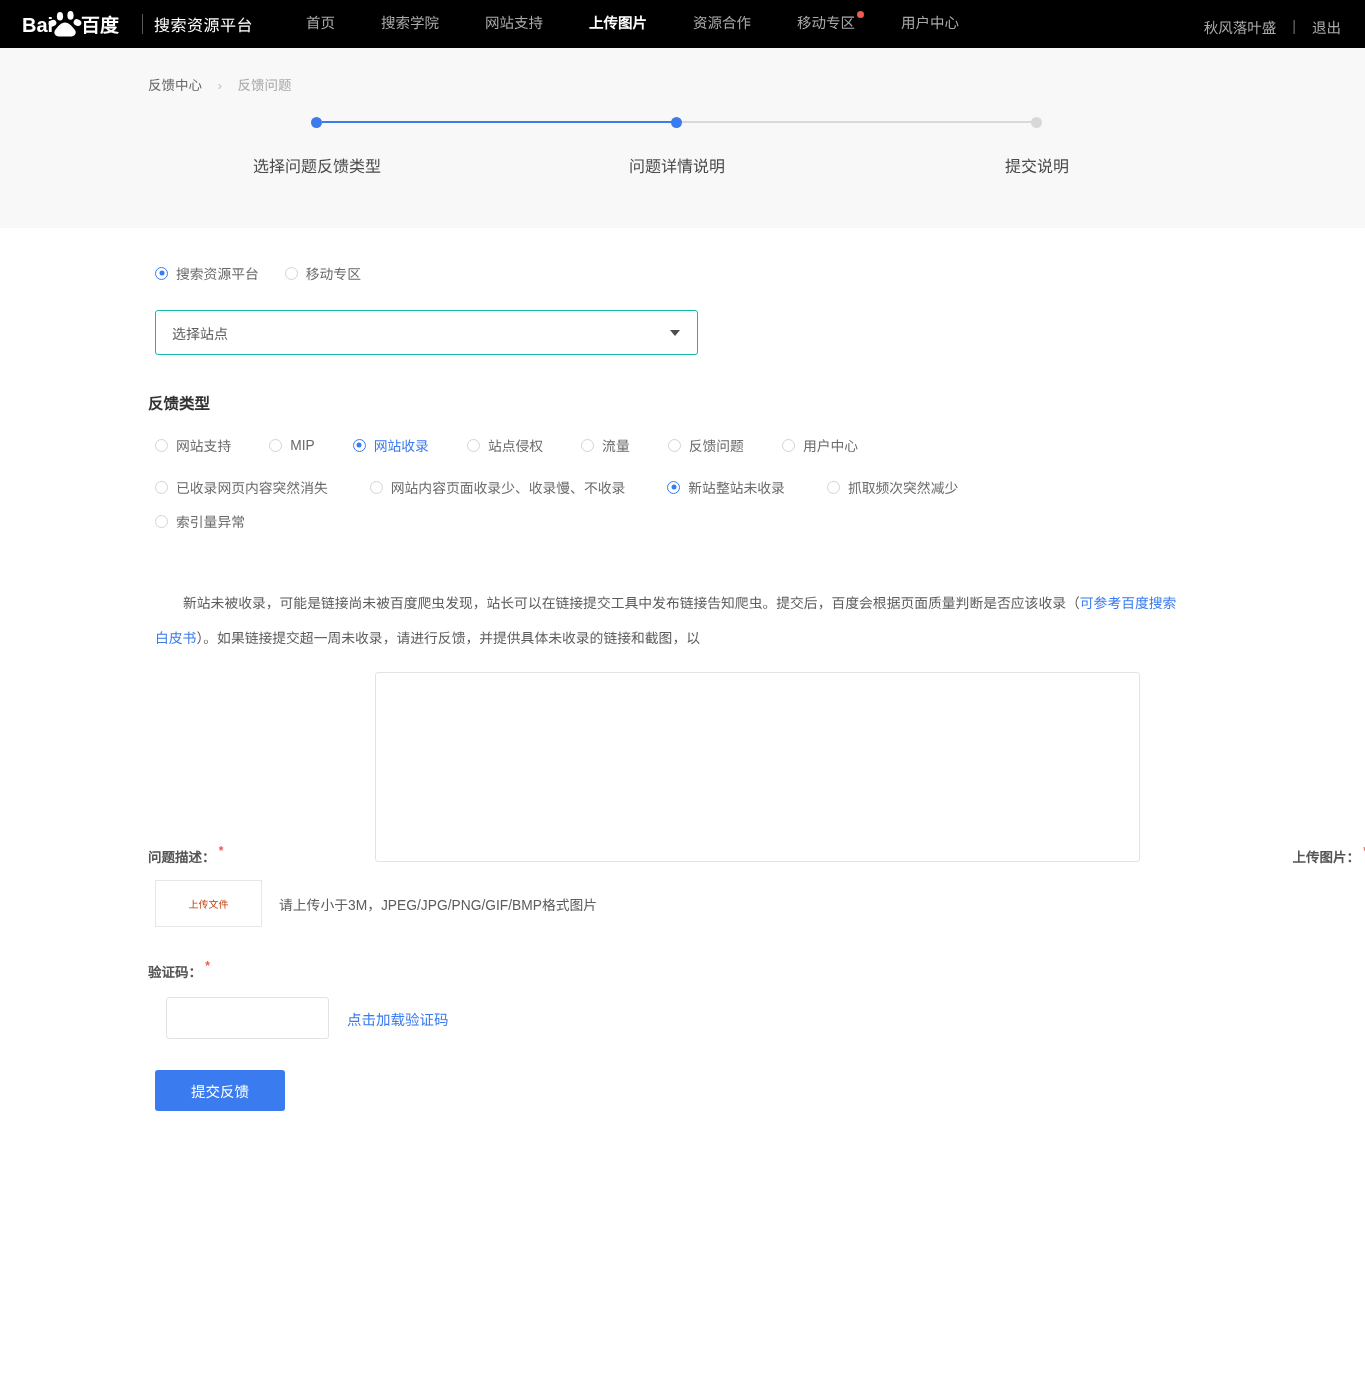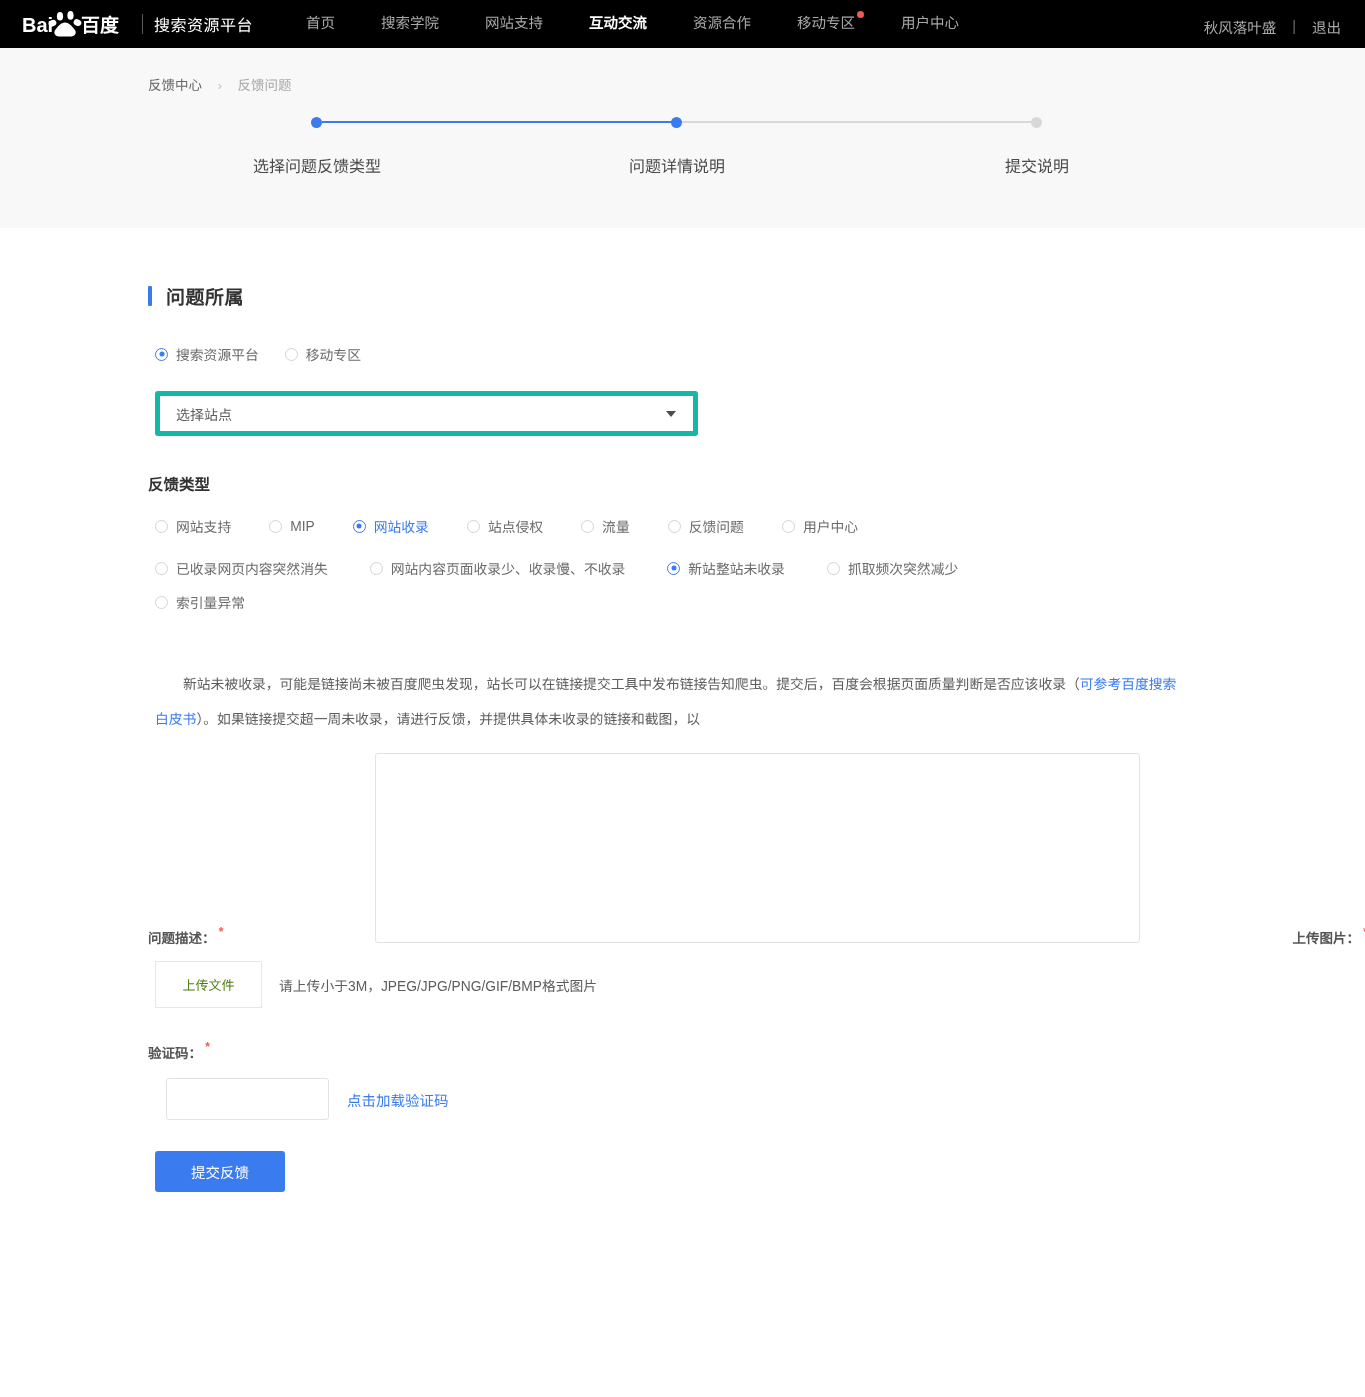--- a/index.html
+++ b/index.html
@@ -122,21 +122,21 @@
   .radio.checked .dot::after {
     content: ""; position: absolute; left: 50%; top: 50%;
     width: 5px; height: 5px; border-radius: 50%; background: #3a7bf0;
     transform: translate(-50%, -50%);
   }
   .radio.blue-label { color: #3a7bf0; }
 
   .select-box {
     margin: 27px 0 0 155px;
     width: 543px; height: 45px;
-    border: 5px solid #14b8a6; border-radius: 3px; background: #fff;
+    border: 1px solid #14b8a6; border-radius: 3px; background: #fff;
     display: flex; align-items: center; justify-content: space-between;
     padding: 0 17px 0 16px; cursor: pointer;
   }
   .select-placeholder { font-size: 14px; color: #5d5d5d; }
   .caret {
     width: 0; height: 0; border-left: 5px solid transparent;
     border-right: 5px solid transparent; border-top: 6px solid #4d4d4d;
   }
 
   .sub-head {
@@ -169,21 +169,21 @@
     padding: 10px 12px;
     font-family: "Liberation Sans", "DejaVu Sans", sans-serif;
     font-size: 13.5px; color: #333; resize: none; outline: none;
   }
 
   .upload-row {
     margin: 14px 0 0 155px; display: flex; align-items: center;
   }
   .upload-btn {
     width: 107px; height: 47px; border: 1px solid #e6e6e6; background: #fff;
-    color: #4d7c0f; font-size: 13px; cursor: pointer;
+    color: #c2410c; font-size: 10px; cursor: pointer;
     display: flex; align-items: center; justify-content: center;
     font-family: "Liberation Sans", "DejaVu Sans", sans-serif;
   }
   .upload-hint {
     margin-left: 17px; font-size: 13.8px; color: #5d5d5d;
   }
 
   .captcha-row {
     margin: 16px 0 0 155px; display: flex; align-items: center; padding-left: 11px;
   }
@@ -223,21 +223,21 @@
       </svg>
     </span>
     <span class="brand-divider"></span>
     <span class="brand-name">搜索资源平台</span>
   </div>
 
   <div class="nav-items">
     <a class="nav-item">首页</a>
     <a class="nav-item">搜索学院</a>
     <a class="nav-item">网站支持</a>
-    <a class="nav-item active">互动交流</a>
+    <a class="nav-item active">上传图片</a>
     <a class="nav-item">资源合作</a>
     <a class="nav-item">
       <span>移动专区</span>
       <span class="nav-badge"></span>
     </a>
     <a class="nav-item">用户中心</a>
   </div>
 
   <div class="nav-right">
     <span class="user">秋风落叶盛</span>
@@ -263,24 +263,20 @@
 
     <div class="step-label" style="left:317px;">选择问题反馈类型</div>
     <div class="step-label" style="left:677px;">问题详情说明</div>
     <div class="step-label" style="left:1037px;">提交说明</div>
   </div>
 </div>
 
 <div class="content">
 
 
-  <div class="section-title">
-    <span class="section-bar"></span>
-    <h2>问题所属</h2>
-  </div>
 
   
   <div class="row-radios">
     <label class="radio checked" style="margin-right:26px;">
       <span class="dot"></span>
       <span>搜索资源平台</span>
     </label>
     <label class="radio">
       <span class="dot"></span>
       <span>移动专区</span>

